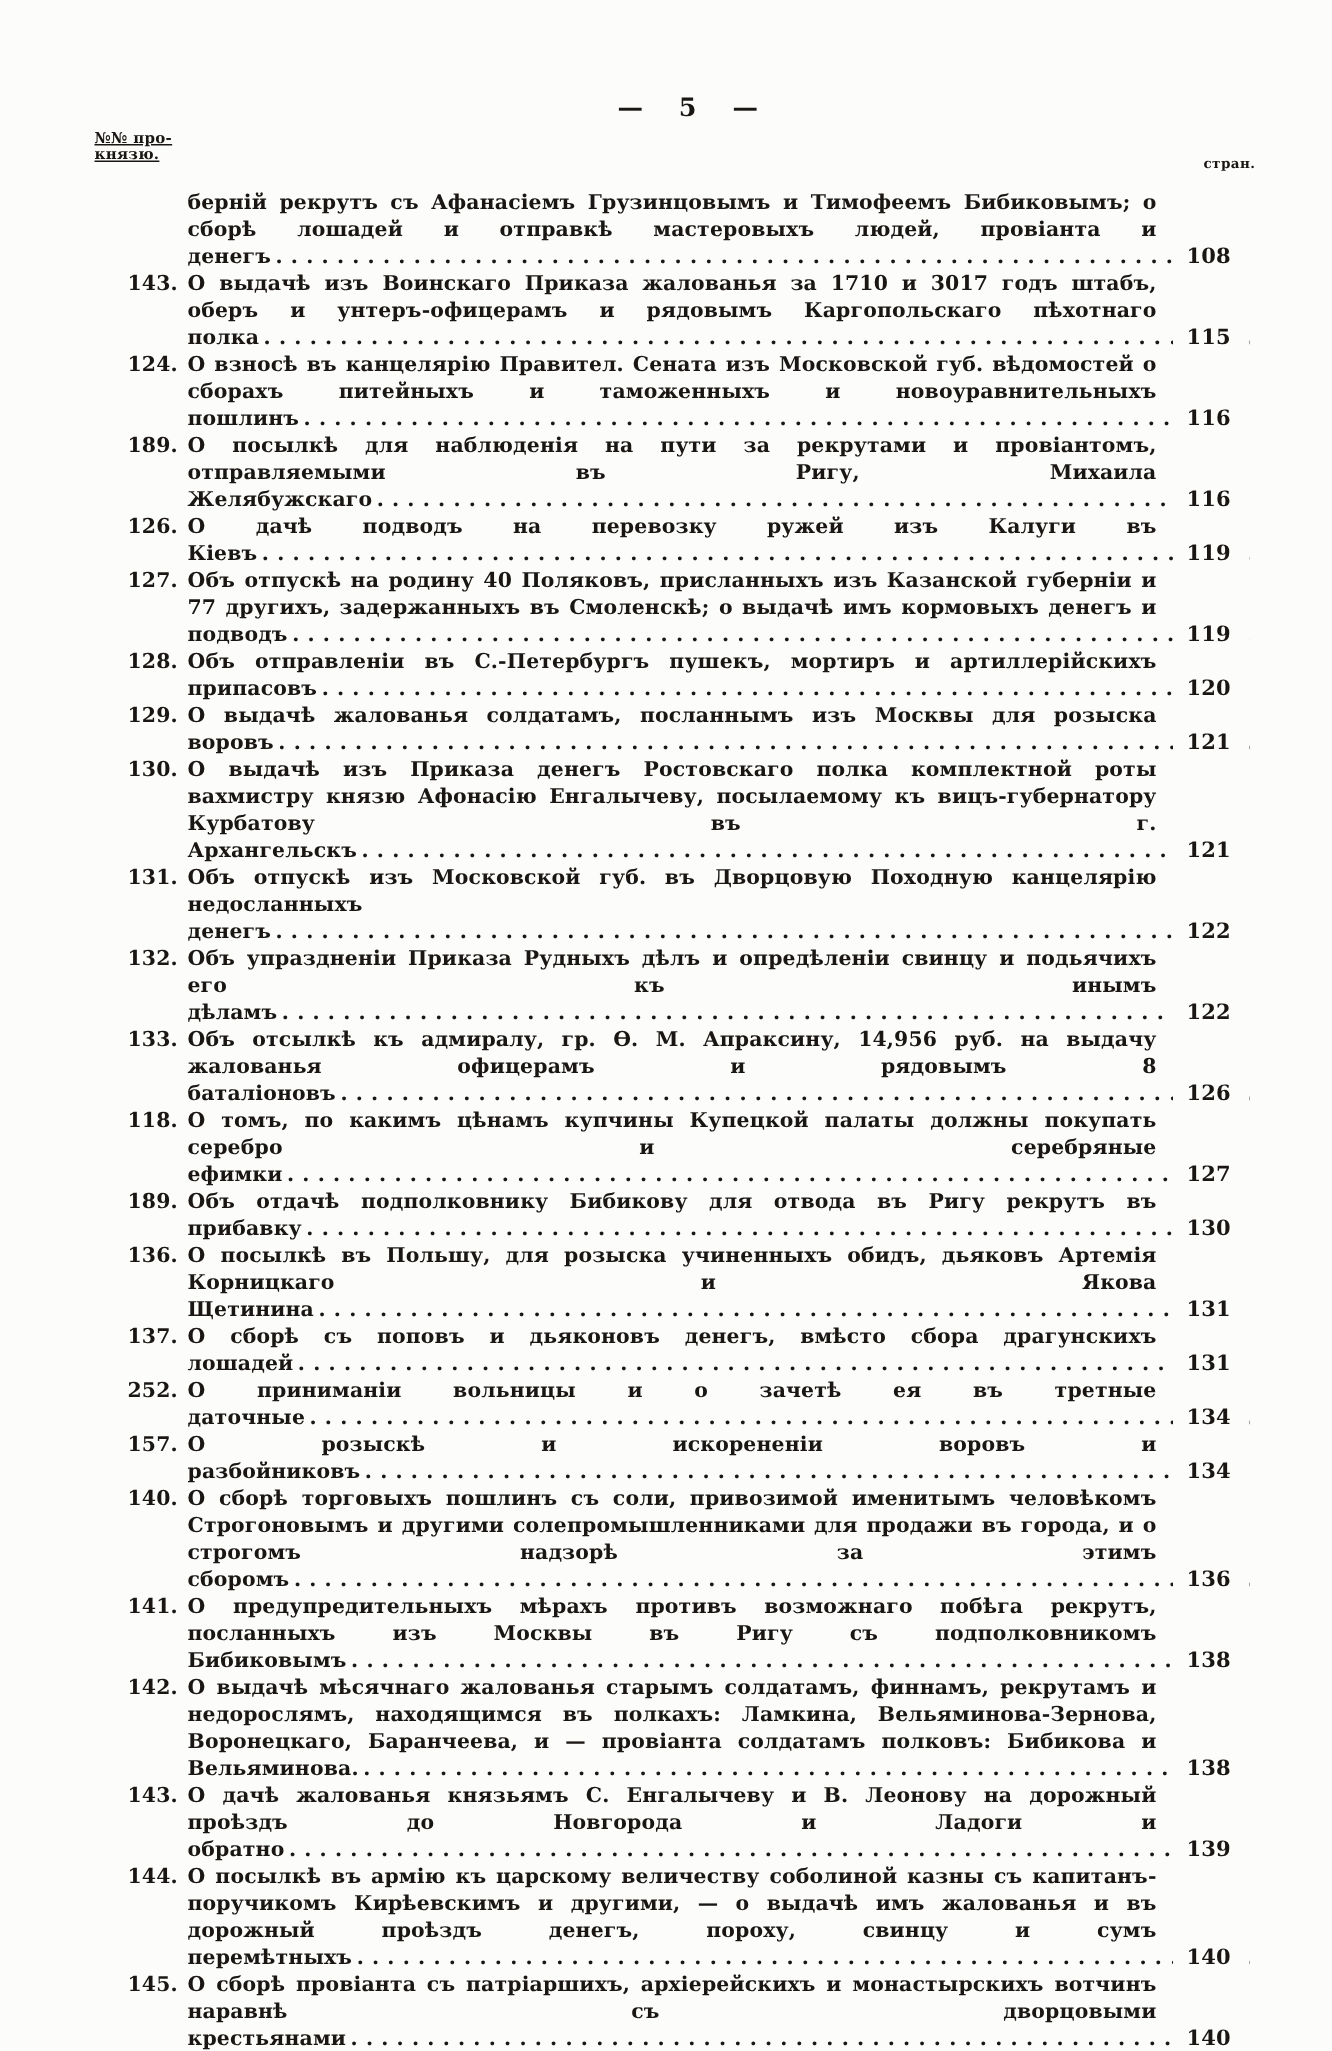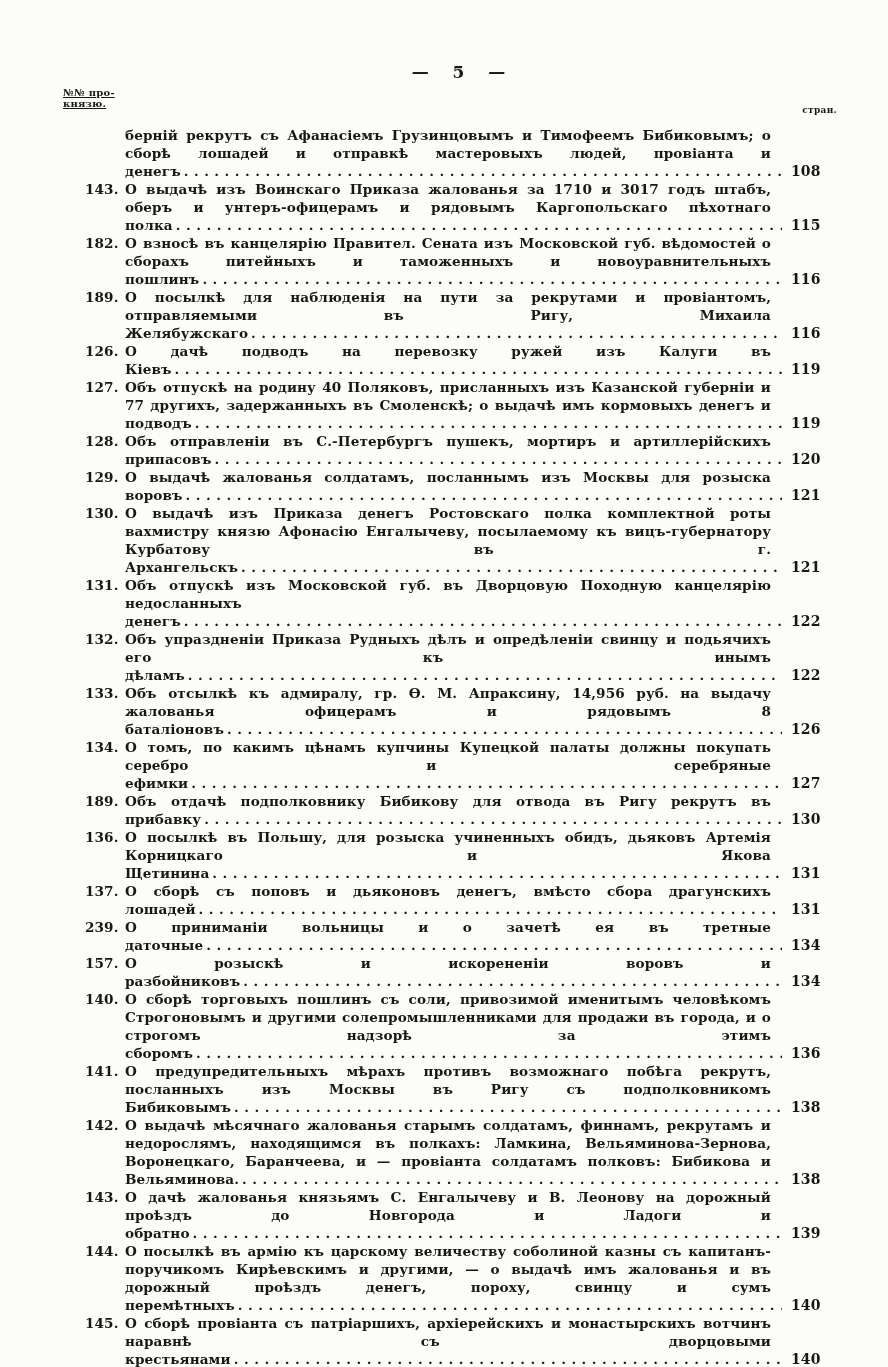--- a/index.html
+++ b/index.html
@@ -90,21 +90,21 @@
 
     <div class="entry">
           <span class="num"></span><span class="text">берній рекрутъ съ Афанасіемъ Грузинцовымъ и Тимофеемъ Бибиковымъ; о сборѣ лошадей и отправкѣ мастеровыхъ людей, провіанта и денегъ</span><span class="dots">......................................................................................................................................................</span>
           <span class="pageno">108</span>
         </div>
         <div class="entry">
           <span class="num">143.</span><span class="text">О выдачѣ изъ Воинскаго Приказа жалованья за 1710 и 3017 годъ штабъ, оберъ и унтеръ-офицерамъ и рядовымъ Каргопольскаго пѣхотнаго полка</span><span class="dots">......................................................................................................................................................</span>
           <span class="pageno">115</span>
         </div>
         <div class="entry">
-          <span class="num">182.</span><span class="text">О взносѣ въ канцелярію Правител. Сената изъ Московской губ. вѣдомостей о сборахъ питейныхъ и таможенныхъ и новоуравнительныхъ пошлинъ</span><span class="dots">......................................................................................................................................................</span>
+          <span class="num">124.</span><span class="text">О взносѣ въ канцелярію Правител. Сената изъ Московской губ. вѣдомостей о сборахъ питейныхъ и таможенныхъ и новоуравнительныхъ пошлинъ</span><span class="dots">......................................................................................................................................................</span>
           <span class="pageno">116</span>
         </div>
         <div class="entry">
           <span class="num">189.</span><span class="text">О посылкѣ для наблюденія на пути за рекрутами и провіантомъ, отправляемыми въ Ригу, Михаила Желябужскаго</span><span class="dots">......................................................................................................................................................</span>
           <span class="pageno">116</span>
         </div>
         <div class="entry">
           <span class="num">126.</span><span class="text">О дачѣ подводъ на перевозку ружей изъ Калуги въ Кіевъ</span><span class="dots">......................................................................................................................................................</span>
           <span class="pageno">119</span>
         </div>
@@ -130,37 +130,37 @@
         </div>
         <div class="entry">
           <span class="num">132.</span><span class="text">Объ упраздненіи Приказа Рудныхъ дѣлъ и опредѣленіи свинцу и подьячихъ его къ инымъ дѣламъ</span><span class="dots">......................................................................................................................................................</span>
           <span class="pageno">122</span>
         </div>
         <div class="entry">
           <span class="num">133.</span><span class="text">Объ отсылкѣ къ адмиралу, гр. Ѳ. М. Апраксину, 14,956 руб. на выдачу жалованья офицерамъ и рядовымъ 8 баталіоновъ</span><span class="dots">......................................................................................................................................................</span>
           <span class="pageno">126</span>
         </div>
         <div class="entry">
-          <span class="num">134.</span><span class="text">О томъ, по какимъ цѣнамъ купчины Купецкой палаты должны покупать серебро и серебряные ефимки</span><span class="dots">......................................................................................................................................................</span>
+          <span class="num">118.</span><span class="text">О томъ, по какимъ цѣнамъ купчины Купецкой палаты должны покупать серебро и серебряные ефимки</span><span class="dots">......................................................................................................................................................</span>
           <span class="pageno">127</span>
         </div>
         <div class="entry">
           <span class="num">189.</span><span class="text">Объ отдачѣ подполковнику Бибикову для отвода въ Ригу рекрутъ въ прибавку</span><span class="dots">......................................................................................................................................................</span>
           <span class="pageno">130</span>
         </div>
         <div class="entry">
           <span class="num">136.</span><span class="text">О посылкѣ въ Польшу, для розыска учиненныхъ обидъ, дьяковъ Артемія Корницкаго и Якова Щетинина</span><span class="dots">......................................................................................................................................................</span>
           <span class="pageno">131</span>
         </div>
         <div class="entry">
           <span class="num">137.</span><span class="text">О сборѣ съ поповъ и дьяконовъ денегъ, вмѣсто сбора драгунскихъ лошадей</span><span class="dots">......................................................................................................................................................</span>
           <span class="pageno">131</span>
         </div>
         <div class="entry">
-          <span class="num">239.</span><span class="text">О приниманіи вольницы и о зачетѣ ея въ третные даточные</span><span class="dots">......................................................................................................................................................</span>
+          <span class="num">252.</span><span class="text">О приниманіи вольницы и о зачетѣ ея въ третные даточные</span><span class="dots">......................................................................................................................................................</span>
           <span class="pageno">134</span>
         </div>
         <div class="entry">
           <span class="num">157.</span><span class="text">О розыскѣ и искорененіи воровъ и разбойниковъ</span><span class="dots">......................................................................................................................................................</span>
           <span class="pageno">134</span>
         </div>
         <div class="entry">
           <span class="num">140.</span><span class="text">О сборѣ торговыхъ пошлинъ съ соли, привозимой именитымъ человѣкомъ Строгоновымъ и другими солепромышленниками для продажи въ города, и о строгомъ надзорѣ за этимъ сборомъ</span><span class="dots">......................................................................................................................................................</span>
           <span class="pageno">136</span>
         </div>

